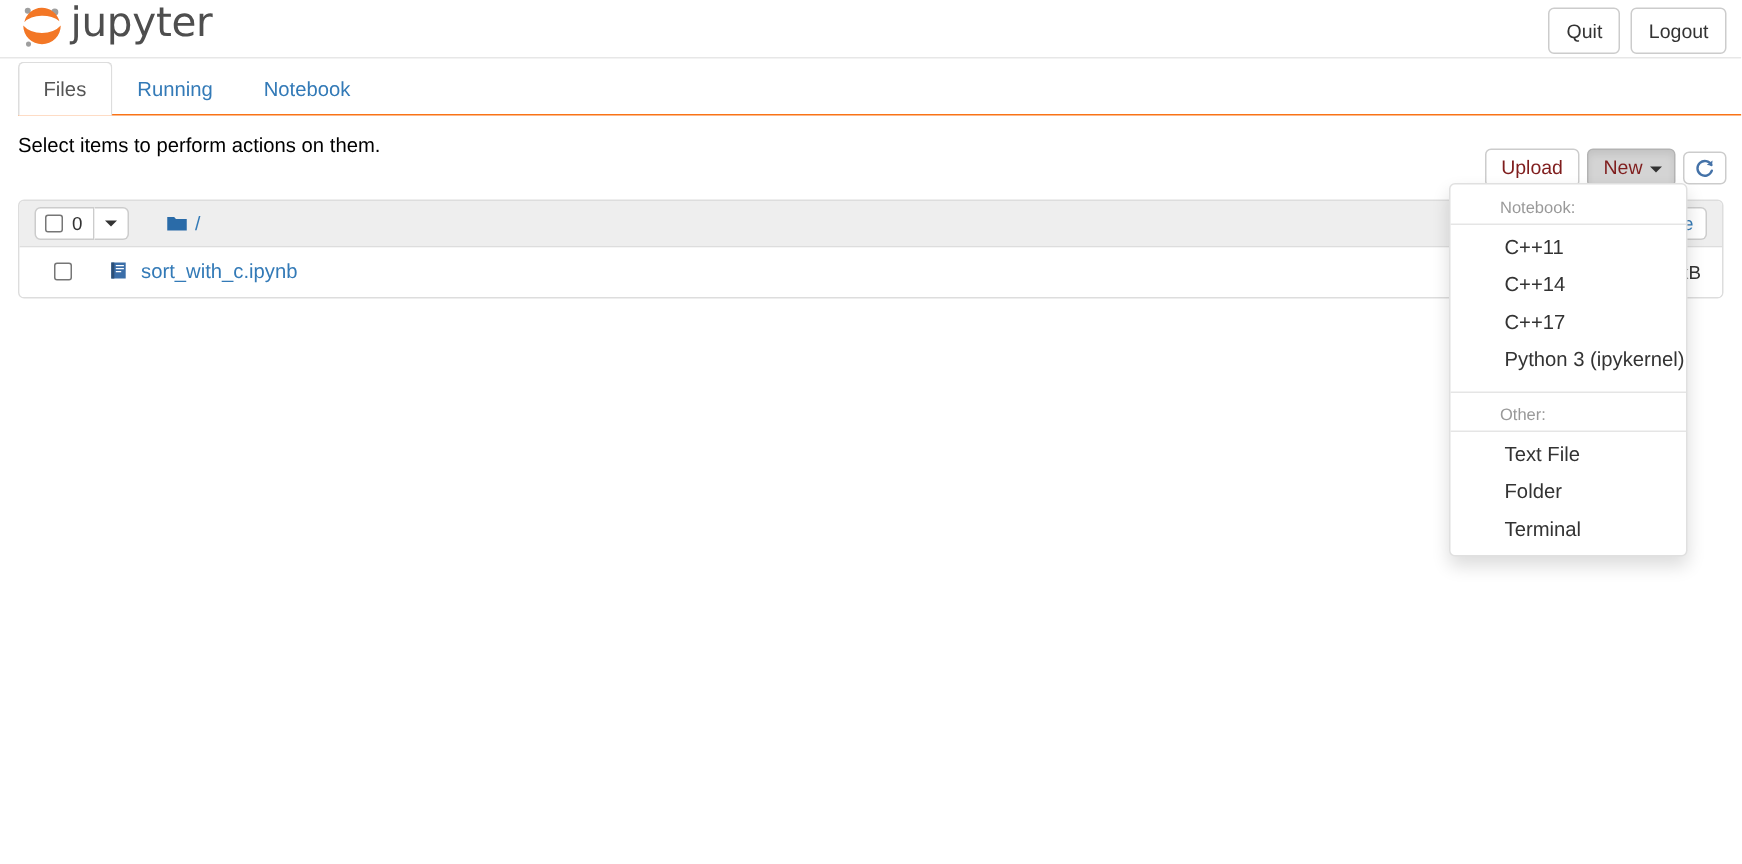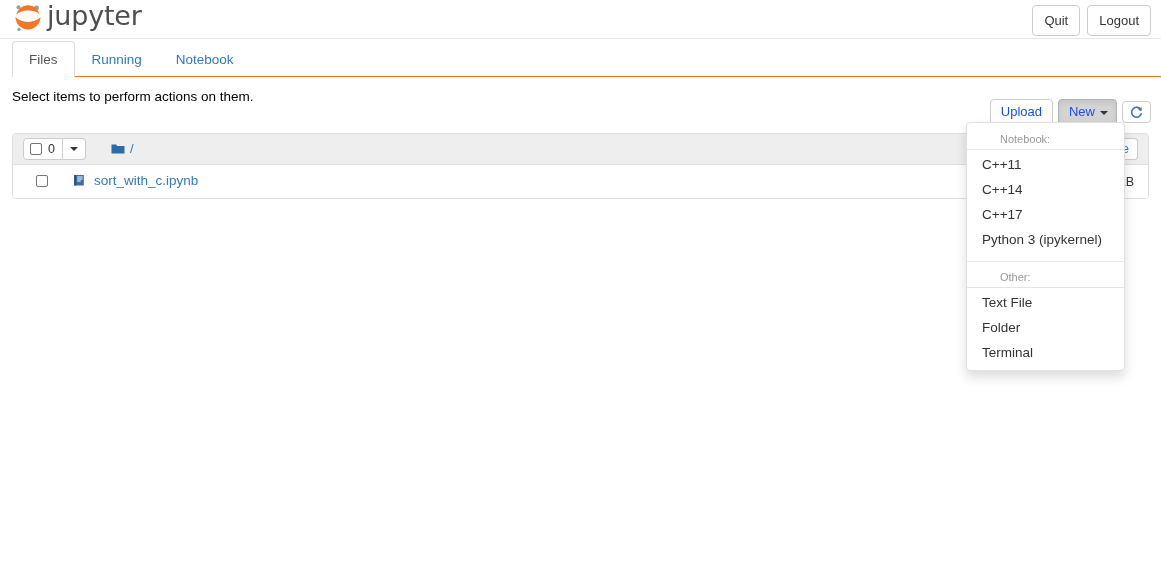--- a/index.html
+++ b/index.html
@@ -108,21 +108,21 @@
   .toolbar {
     position: absolute;
     right: 10px;
     top: 99px;
     display: flex;
     align-items: center;
   }
   .tb-btn {
     font-family: "Liberation Sans", sans-serif;
     font-size: 13px;
-    color: #1d4ed8;
+    color: #7f1d1d;
     background: #ffffff;
     border: 1px solid #cccccc;
     border-radius: 4px;
     padding: 4px 10px;
     line-height: 16px;
     cursor: pointer;
   }
   .tb-btn.pressed {
     background: #d4d4d4;
     border-color: #b3b3b3;
@@ -306,21 +306,21 @@
     color: #999999;
     padding: 4px 20px 3px 33px;
     border-bottom: 1px solid #e5e5e5;
     margin: 0 0 2px 0;
     line-height: 14px;
   }
   .dd-item {
     display: block;
     font-size: 13.5px;
     color: #333333;
-    padding: 4px 15px;
+    padding: 4px 36px;
     line-height: 17px;
     cursor: pointer;
     white-space: nowrap;
     text-decoration: none;
   }
   .dd-divider {
     height: 1px;
     background: #e5e5e5;
     margin: 9px 0 4px 0;
   }

